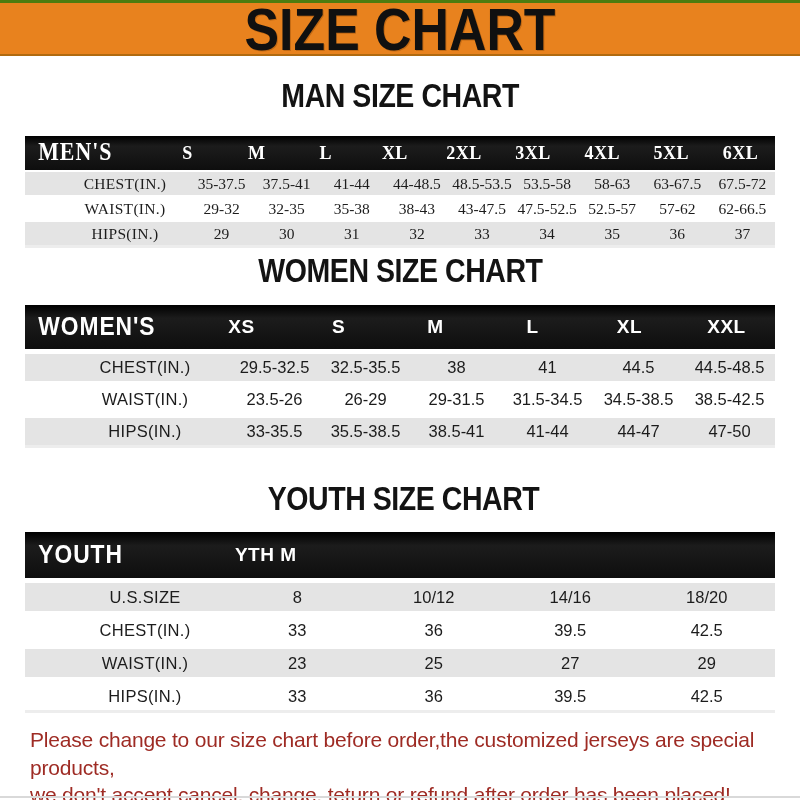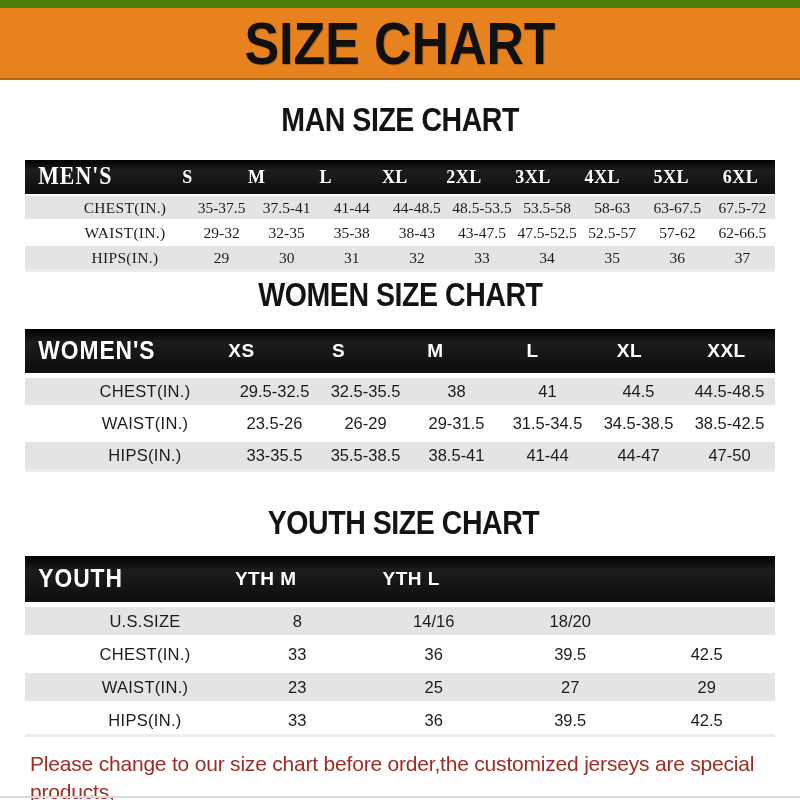--- a/index.html
+++ b/index.html
@@ -6,23 +6,23 @@
   html, body { width: 800px; height: 800px; }
   body {
     font-family: "Liberation Sans", sans-serif;
     background: #ffffff;
     position: relative;
     overflow: hidden;
   }
 
   
   .banner {
-    height: 80px;
+    height: 56px;
     background: #E8821E;
-    border-top: 8px solid #4d7c0f;
+    border-top: 3px solid #4d7c0f;
     border-bottom: 2px solid #b06a10;
     display: flex;
     align-items: center;
     justify-content: center;
   }
   .banner-title {
     display: inline-block;
     font-size: 54px;
     font-weight: 700;
     color: #101010;
@@ -212,25 +212,25 @@
     </div>
   </div>
 
 <div class="section-heading" id="youth-heading">
   <span>YOUTH SIZE CHART</span>
 </div>
 <div class="size-table" id="youth-table" data-table="youth">
     <div class="trow thead">
       <div class="cell corner">YOUTH</div>
       <div class="cell colhead">YTH M</div>
-      <div class="cell colhead">YTH L</div>
     </div>
     <div class="trow drow alt">
       <div class="cell rlabel">U.S.SIZE</div>
       <div class="cell val">8</div>
+      <div class="cell val">10/12</div>
       <div class="cell val">14/16</div>
       <div class="cell val">18/20</div>
     </div>
     <div class="trow drow">
       <div class="cell rlabel">CHEST(IN.)</div>
       <div class="cell val">33</div>
       <div class="cell val">36</div>
       <div class="cell val">39.5</div>
       <div class="cell val">42.5</div>
     </div>

